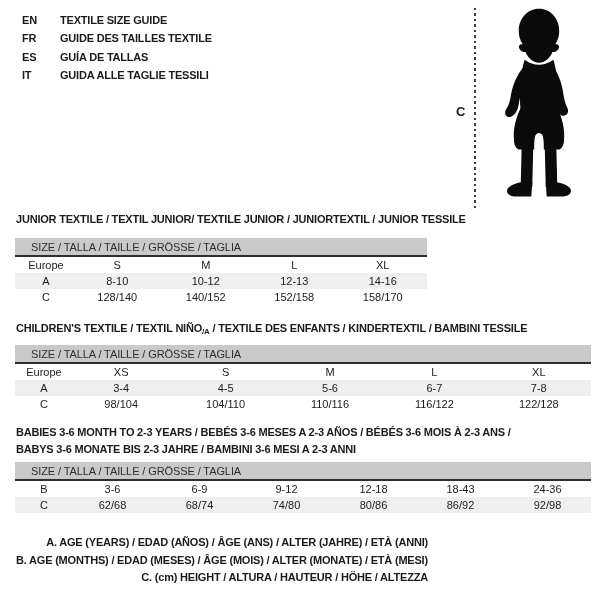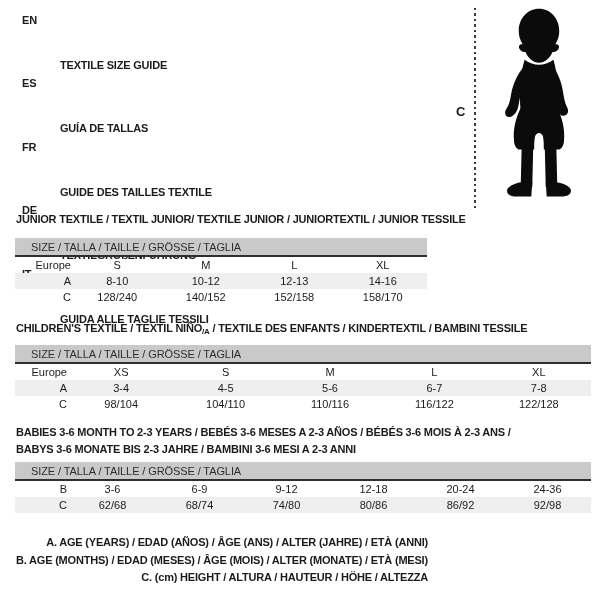--- a/index.html
+++ b/index.html
@@ -7,21 +7,21 @@
   #screen {
     position:relative; width:600px; height:600px; overflow:hidden;
     background:#ffffff; color:#1b1b1b;
     font-family:"Liberation Sans", sans-serif;
   }
 
   
   .langs { position:absolute; left:22px; top:11px; }
   .lang-row { display:flex; font-weight:700; font-size:11px; line-height:18.4px; letter-spacing:-0.2px; }
   .lang-code { width:38px; }
-  .lang-label { white-space:nowrap;margin-top:45px; }
+  .lang-label { white-space:nowrap; }
 
   
   .measure-line {
     position:absolute; left:474px; top:8px; width:2px; height:200px;
     background-image:repeating-linear-gradient(to bottom, #3c3c3c 0 2.5px, transparent 2.5px 5.5px);
   }
   .measure-label { position:absolute; left:456px; top:104px; font-weight:700; font-size:13px; }
   .baby-figure { position:absolute; left:486px; top:4px; width:106px; height:206px; }
 
   
@@ -34,49 +34,45 @@
   
   .size-table { position:absolute; left:15px; border-collapse:collapse; table-layout:fixed; font-size:11px; color:#1b1b1b; }
   #table1 { top:238px; width:412px; }
   #table2 { top:345px; width:576px; }
   #table3 { top:462px; width:576px; }
   .size-table td { height:16px; padding:0 2px; overflow:hidden; white-space:nowrap; }
   td.hdr {
     background:#c9c9c9; color:#2e2e2e; height:15px;
     border-bottom:2px solid #2e2e2e; padding:1px 16px; letter-spacing:-0.1px;
   }
-  td.lbl { text-align:right; padding-left:6px; }
+  td.lbl { text-align:center; padding-left:6px; }
   td.val { text-align:center; }
   tr.stripe td { background:#efefef; }
 
   
   .footnotes { position:absolute; left:16px; top:534px; font-weight:700; font-size:11px; letter-spacing:-0.2px; line-height:17.6px;text-align:right; }
   .footnote { white-space:nowrap; }
 </style>
 </head>
 <body>
 
 <div id="screen">
 
   <div class="langs">
     <div class="lang-row">
       <span class="lang-code">EN</span>
       <span class="lang-label">TEXTILE SIZE GUIDE</span>
     </div>
     <div class="lang-row">
+      <span class="lang-code">FR</span>
+      <span class="lang-label">GUIDE DES TAILLES TEXTILE</span>
+    </div>
+    <div class="lang-row">
       <span class="lang-code">ES</span>
       <span class="lang-label">GUÍA DE TALLAS</span>
-    </div>
-    <div class="lang-row">
-      <span class="lang-code">FR</span>
-      <span class="lang-label">GUIDE DES TAILLES TEXTILE</span>
-    </div>
-    <div class="lang-row">
-      <span class="lang-code">DE</span>
-      <span class="lang-label">TEXTILGRÖßENFÜHRUNG</span>
     </div>
     <div class="lang-row">
       <span class="lang-code">IT</span>
       <span class="lang-label">GUIDA ALLE TAGLIE TESSILI</span>
     </div>
   </div>
 
   <div class="measure-line"></div>
   <div class="measure-label">C</div>
   <svg class="baby-figure" viewBox="0 0 110 210" aria-hidden="true">
@@ -115,21 +111,21 @@
     </tr>
     <tr class="stripe">
       <td class="lbl">A</td>
       <td class="val">8-10</td>
       <td class="val">10-12</td>
       <td class="val">12-13</td>
       <td class="val">14-16</td>
     </tr>
     <tr>
       <td class="lbl">C</td>
-      <td class="val">128/240</td>
+      <td class="val">128/140</td>
       <td class="val">140/152</td>
       <td class="val">152/158</td>
       <td class="val">158/170</td>
     </tr>
   </tbody>
     </table>
 
   <div class="section-title" id="s2-title">
     <span>CHILDREN'S TEXTILE / TEXTIL NIÑO</span><span class="sub-a">/A</span><span> / TEXTILE DES ENFANTS / KINDERTEXTIL / BAMBINI TESSILE</span>
   </div>
@@ -190,21 +186,21 @@
     <tbody>
         <tr>
       <td class="hdr" colspan="7">SIZE / TALLA / TAILLE / GRÖSSE / TAGLIA</td>
     </tr>
     <tr>
       <td class="lbl">B</td>
       <td class="val">3-6</td>
       <td class="val">6-9</td>
       <td class="val">9-12</td>
       <td class="val">12-18</td>
-      <td class="val">20-24</td>
+      <td class="val">18-43</td>
       <td class="val">24-36</td>
     </tr>
     <tr class="stripe">
       <td class="lbl">C</td>
       <td class="val">62/68</td>
       <td class="val">68/74</td>
       <td class="val">74/80</td>
       <td class="val">80/86</td>
       <td class="val">86/92</td>
       <td class="val">92/98</td>

